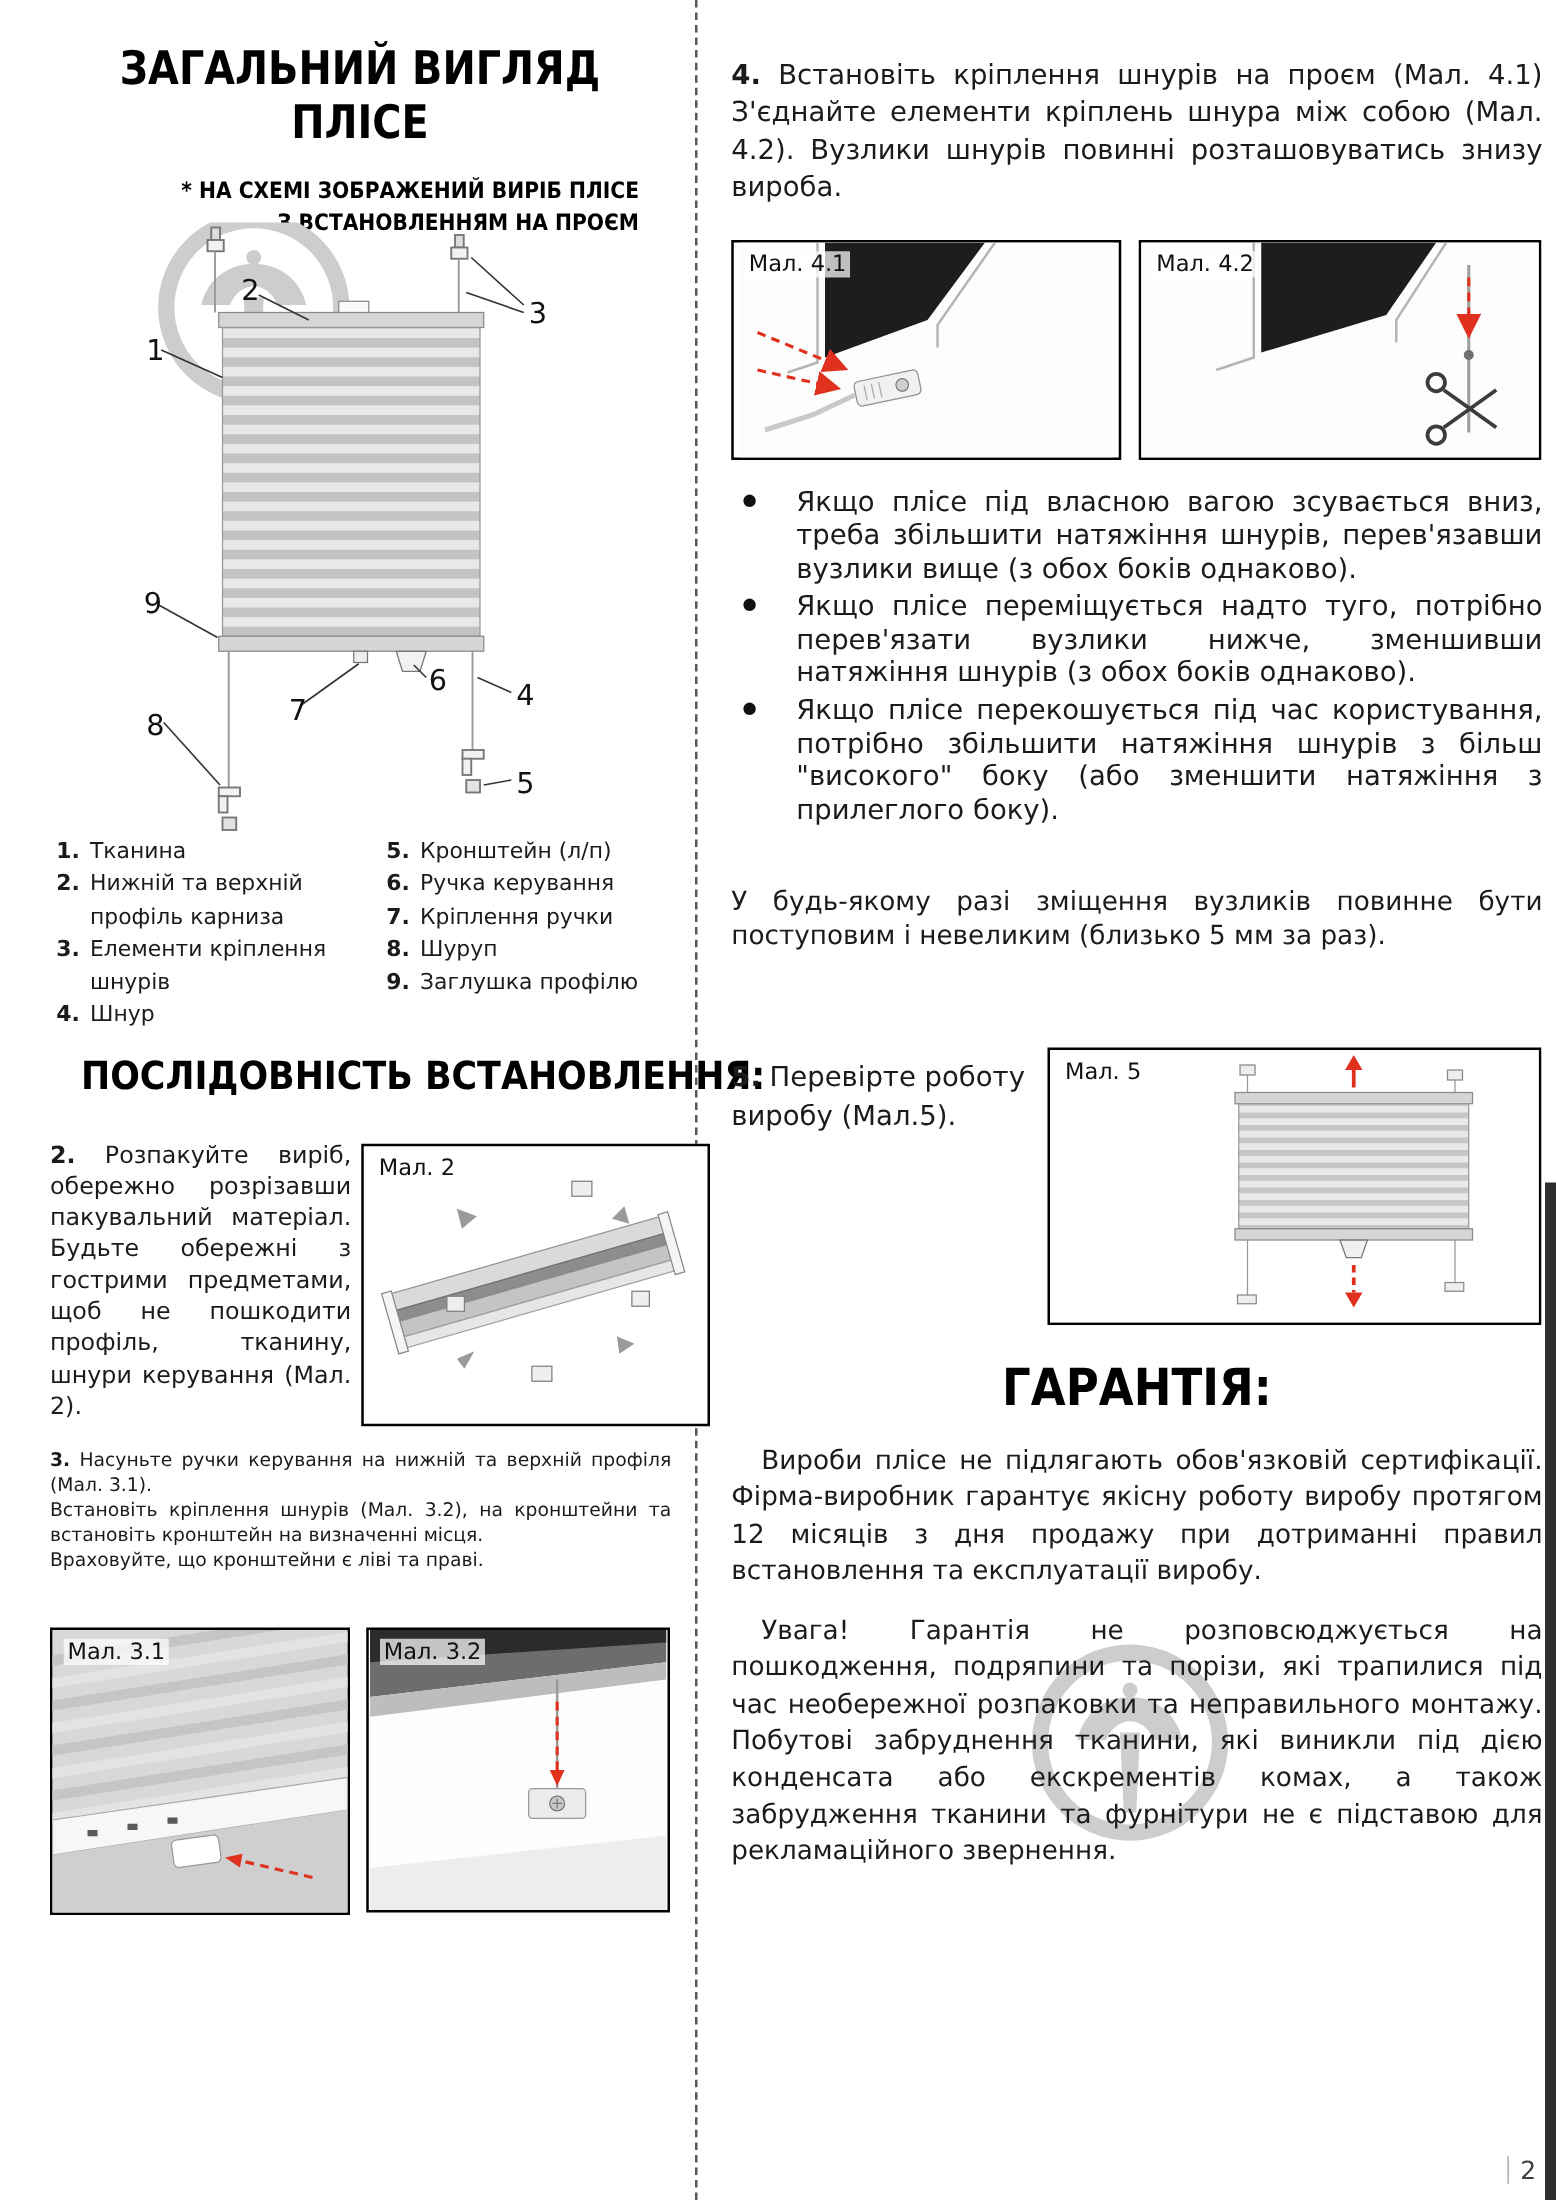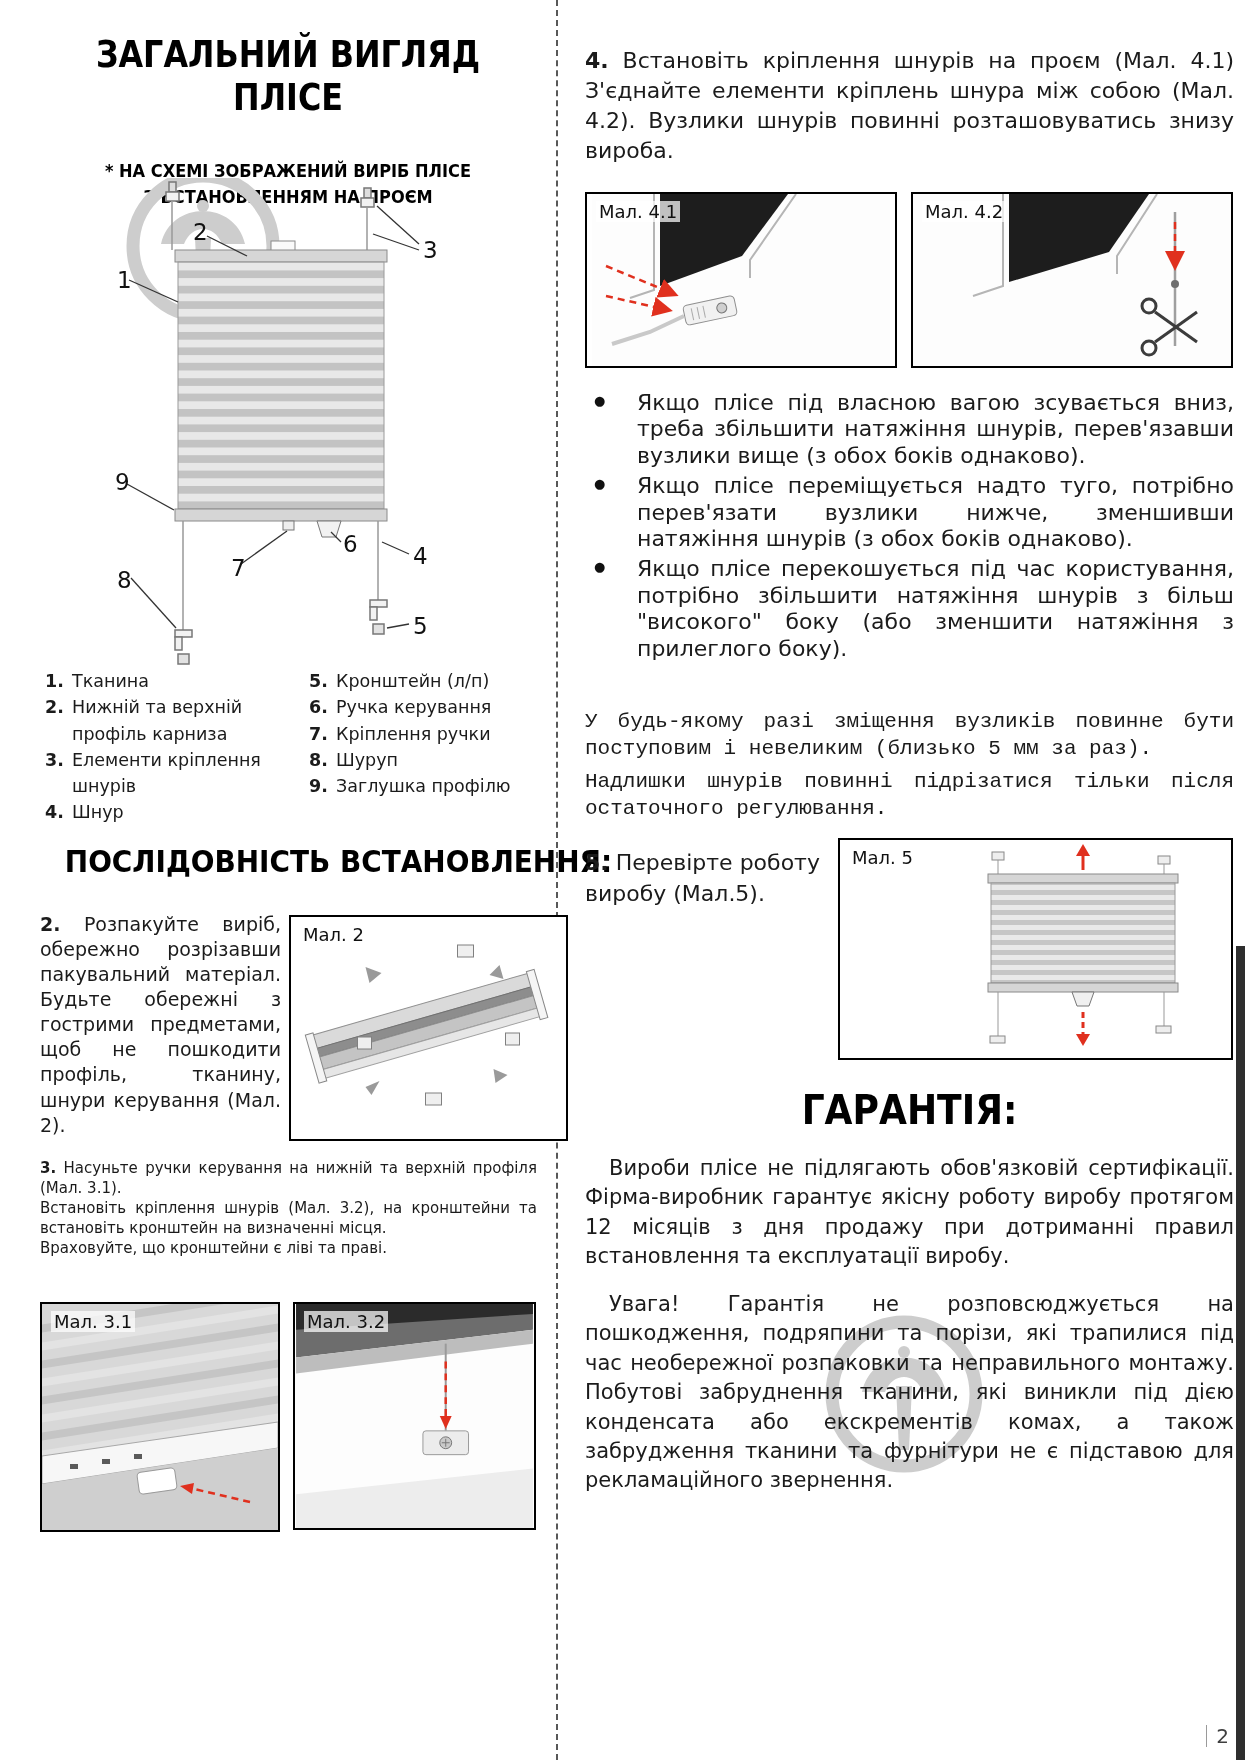--- a/index.html
+++ b/index.html
@@ -15,21 +15,21 @@
     margin: 0 auto;
   }
   .blk { position: absolute; }
   .divider {
     position: absolute; left: 556px; top: 0; height: 1760px; width: 0;
     border-left: 2.5px dashed #585858;
   }
   
   .title { left: 40px; top: 34px; width: 496px; text-align: center; font-weight: bold; color: #000; }
   .title .tline { display: block; font-size: 37px; transform: scaleX(.86); line-height: 1.15; }
-  .subtitle { left: 40px; top: 140px; width: 496px; text-align: center; font-weight: bold; font-size: 18px; color: #000; margin-top: 18px; }
+  .subtitle { left: 40px; top: 140px; width: 496px; text-align: right; font-weight: bold; font-size: 18px; color: #000; }
   .subtitle .sline { display: block; transform: scaleX(.9); line-height: 1.45; }
   .diagram-wrap { left: 25px; top: 178px; width: 515px; height: 490px; }
   .diagram-wrap svg { width: 100%; height: 100%; }
   .legend { left: 45px; top: 668px; width: 492px; display: flex; font-size: 17.5px; line-height: 1.5; }
   .legend .lcol1 { width: 264px; }
   .legend .lcol2 { width: 228px; }
   .legend-item { display: flex; }
   .legend-item .num { font-weight: bold; width: 27px; flex: none; }
   .seq-heading { left: 40px; top: 843px; width: 496px; text-align: center; font-size: 31px; font-weight: bold; color: #000; }
   .seq-heading span { display: block; transform: scaleX(.9); white-space: nowrap; }
@@ -47,21 +47,21 @@
   .fig31 { left: 40px;  top: 1302px; width: 240px; height: 230px; }
   .fig32 { left: 293px; top: 1302px; width: 243px; height: 228px; }
   .fig41 { left: 585px; top: 192px;  width: 312px; height: 176px; }
   .fig42 { left: 911px; top: 192px;  width: 322px; height: 176px; }
   .fig5  { left: 838px; top: 838px;  width: 395px; height: 222px; }
   
   .step4 { left: 585px; top: 46px; width: 649px; font-size: 22px; line-height: 1.36; text-align: justify; }
   .bullets { left: 585px; top: 390px; width: 649px; font-size: 22px; line-height: 1.2; list-style: none; }
   .bullets li { position: relative; padding-left: 52px; text-align: justify; margin-bottom: 4px; }
   .bullets li::before { content: "●"; position: absolute; left: 9px; top: 3px; font-size: 13px; color: #111; }
-  .notes { left: 585px; top: 708px; width: 649px; font-size: 21px; line-height: 1.3; text-align: justify; font-family: Liberation Mono, monospace; }
+  .notes { left: 585px; top: 708px; width: 649px; font-size: 21px; line-height: 1.3; text-align: justify; }
   .notes .n2 { margin-top: 5px; }
   .step5 { left: 585px; top: 848px; width: 238px; font-size: 22px; line-height: 1.4; }
   .warranty-heading { left: 585px; top: 1086px; width: 649px; text-align: center; font-size: 41px; font-weight: bold; color: #000; }
   .warranty-heading span { display: block; transform: scaleX(.88); }
   .wp1 { left: 585px; top: 1154px; width: 649px; font-size: 21px; line-height: 1.4; text-align: justify; text-indent: 24px; }
   .wp2 { left: 585px; top: 1290px; width: 649px; font-size: 21px; line-height: 1.4; text-align: justify; text-indent: 24px; }
   .watermark2 { left: 812px; top: 1302px; width: 184px; height: 184px; }
   .watermark2 svg { width: 100%; height: 100%; }
   .edge-bar { right: 0; top: 946px; width: 9px; height: 814px; background: #2e2e2e; }
   .footer { right: 16px; bottom: 12px; display: flex; align-items: center; gap: 9px; }
@@ -358,21 +358,20 @@
   </div>
 
   <ul class="blk bullets">
     <li>Якщо плісе під власною вагою зсувається вниз, треба збільшити натяжіння шнурів, перев'язавши вузлики вище (з обох боків однаково).</li>
     <li>Якщо плісе переміщується надто туго, потрібно перев'язати вузлики нижче, зменшивши натяжіння шнурів (з обох боків однаково).</li>
     <li>Якщо плісе перекошується під час користування, потрібно збільшити натяжіння шнурів з більш "високого" боку (або зменшити натяжіння з прилеглого боку).</li>
   </ul>
 
   <div class="blk notes">
     <div class="n1">У будь-якому разі зміщення вузликів повинне бути поступовим і невеликим (близько 5 мм за раз).</div>
-    <div class="n2">Надлишки шнурів повинні підрізатися тільки після остаточного регулювання.</div>
   </div>
 
   <p class="blk step5">
     <span class="stepnum">5.</span>
     <span>Перевірте роботу виробу (Мал.5).</span>
   </p>
 
   <div class="figbox fig5">
     <span class="fig-label">Мал. 5</span>
     <svg viewBox="0 0 391 218" xmlns="http://www.w3.org/2000/svg">

